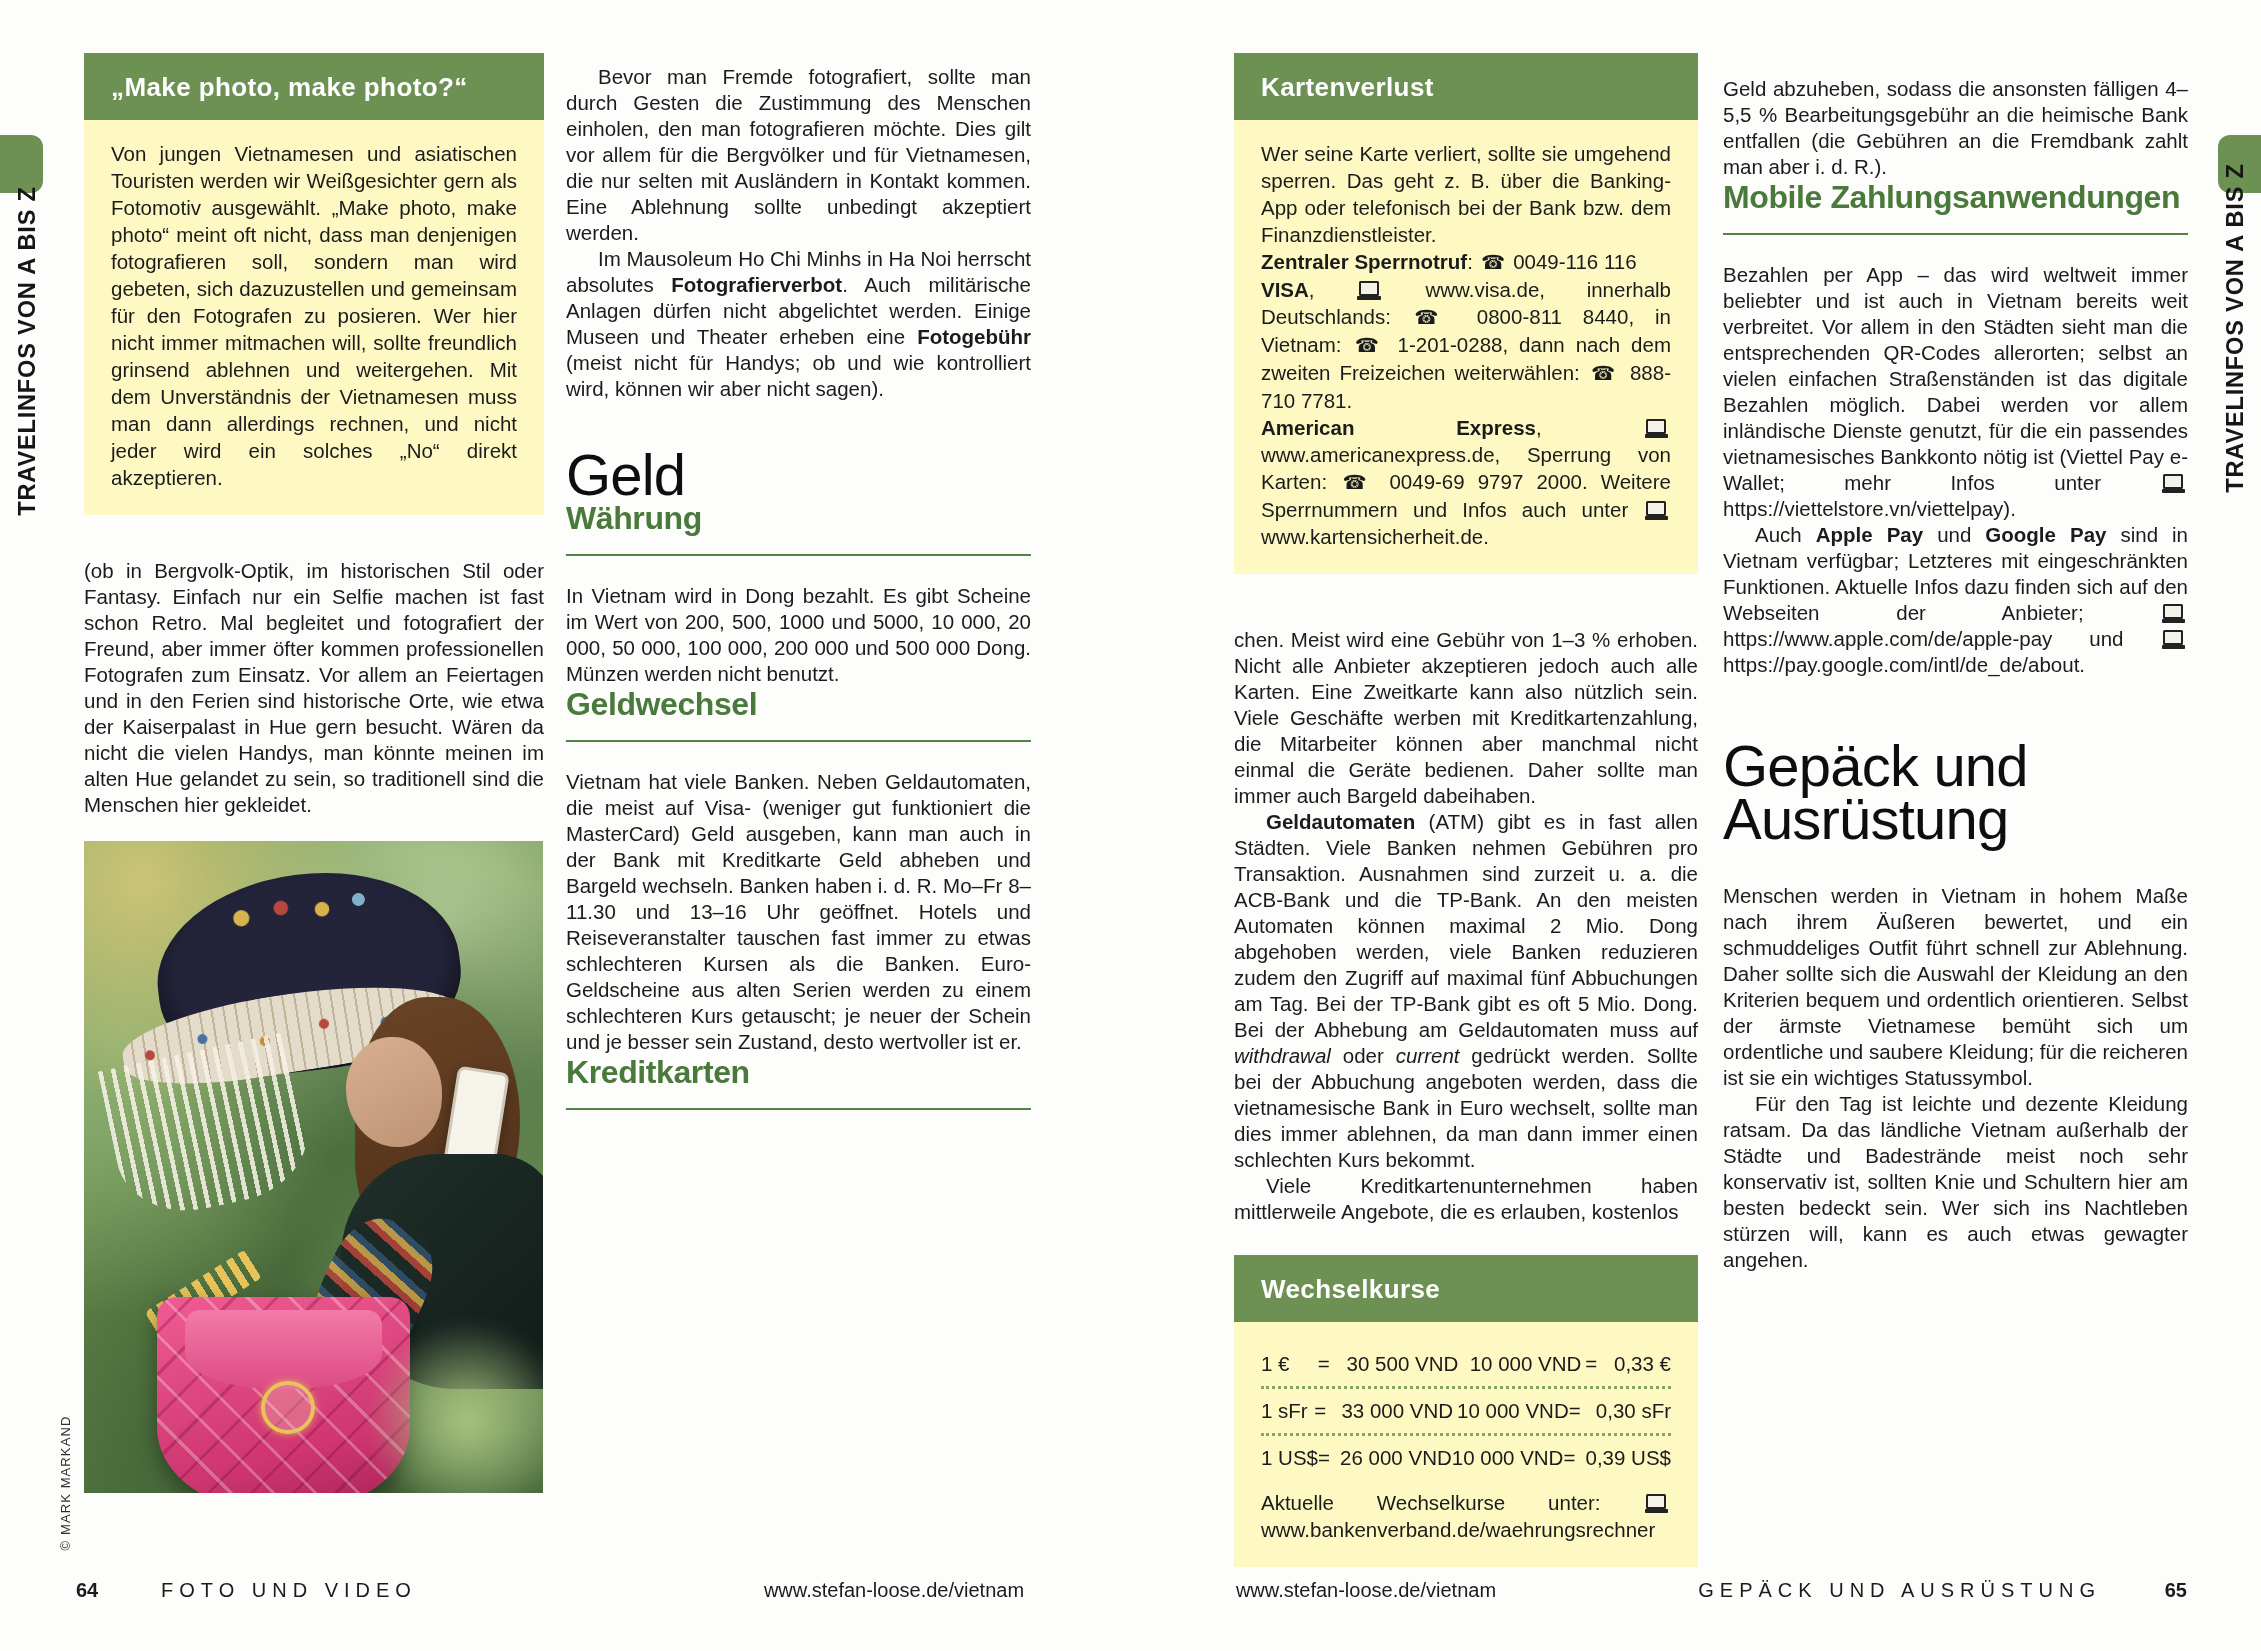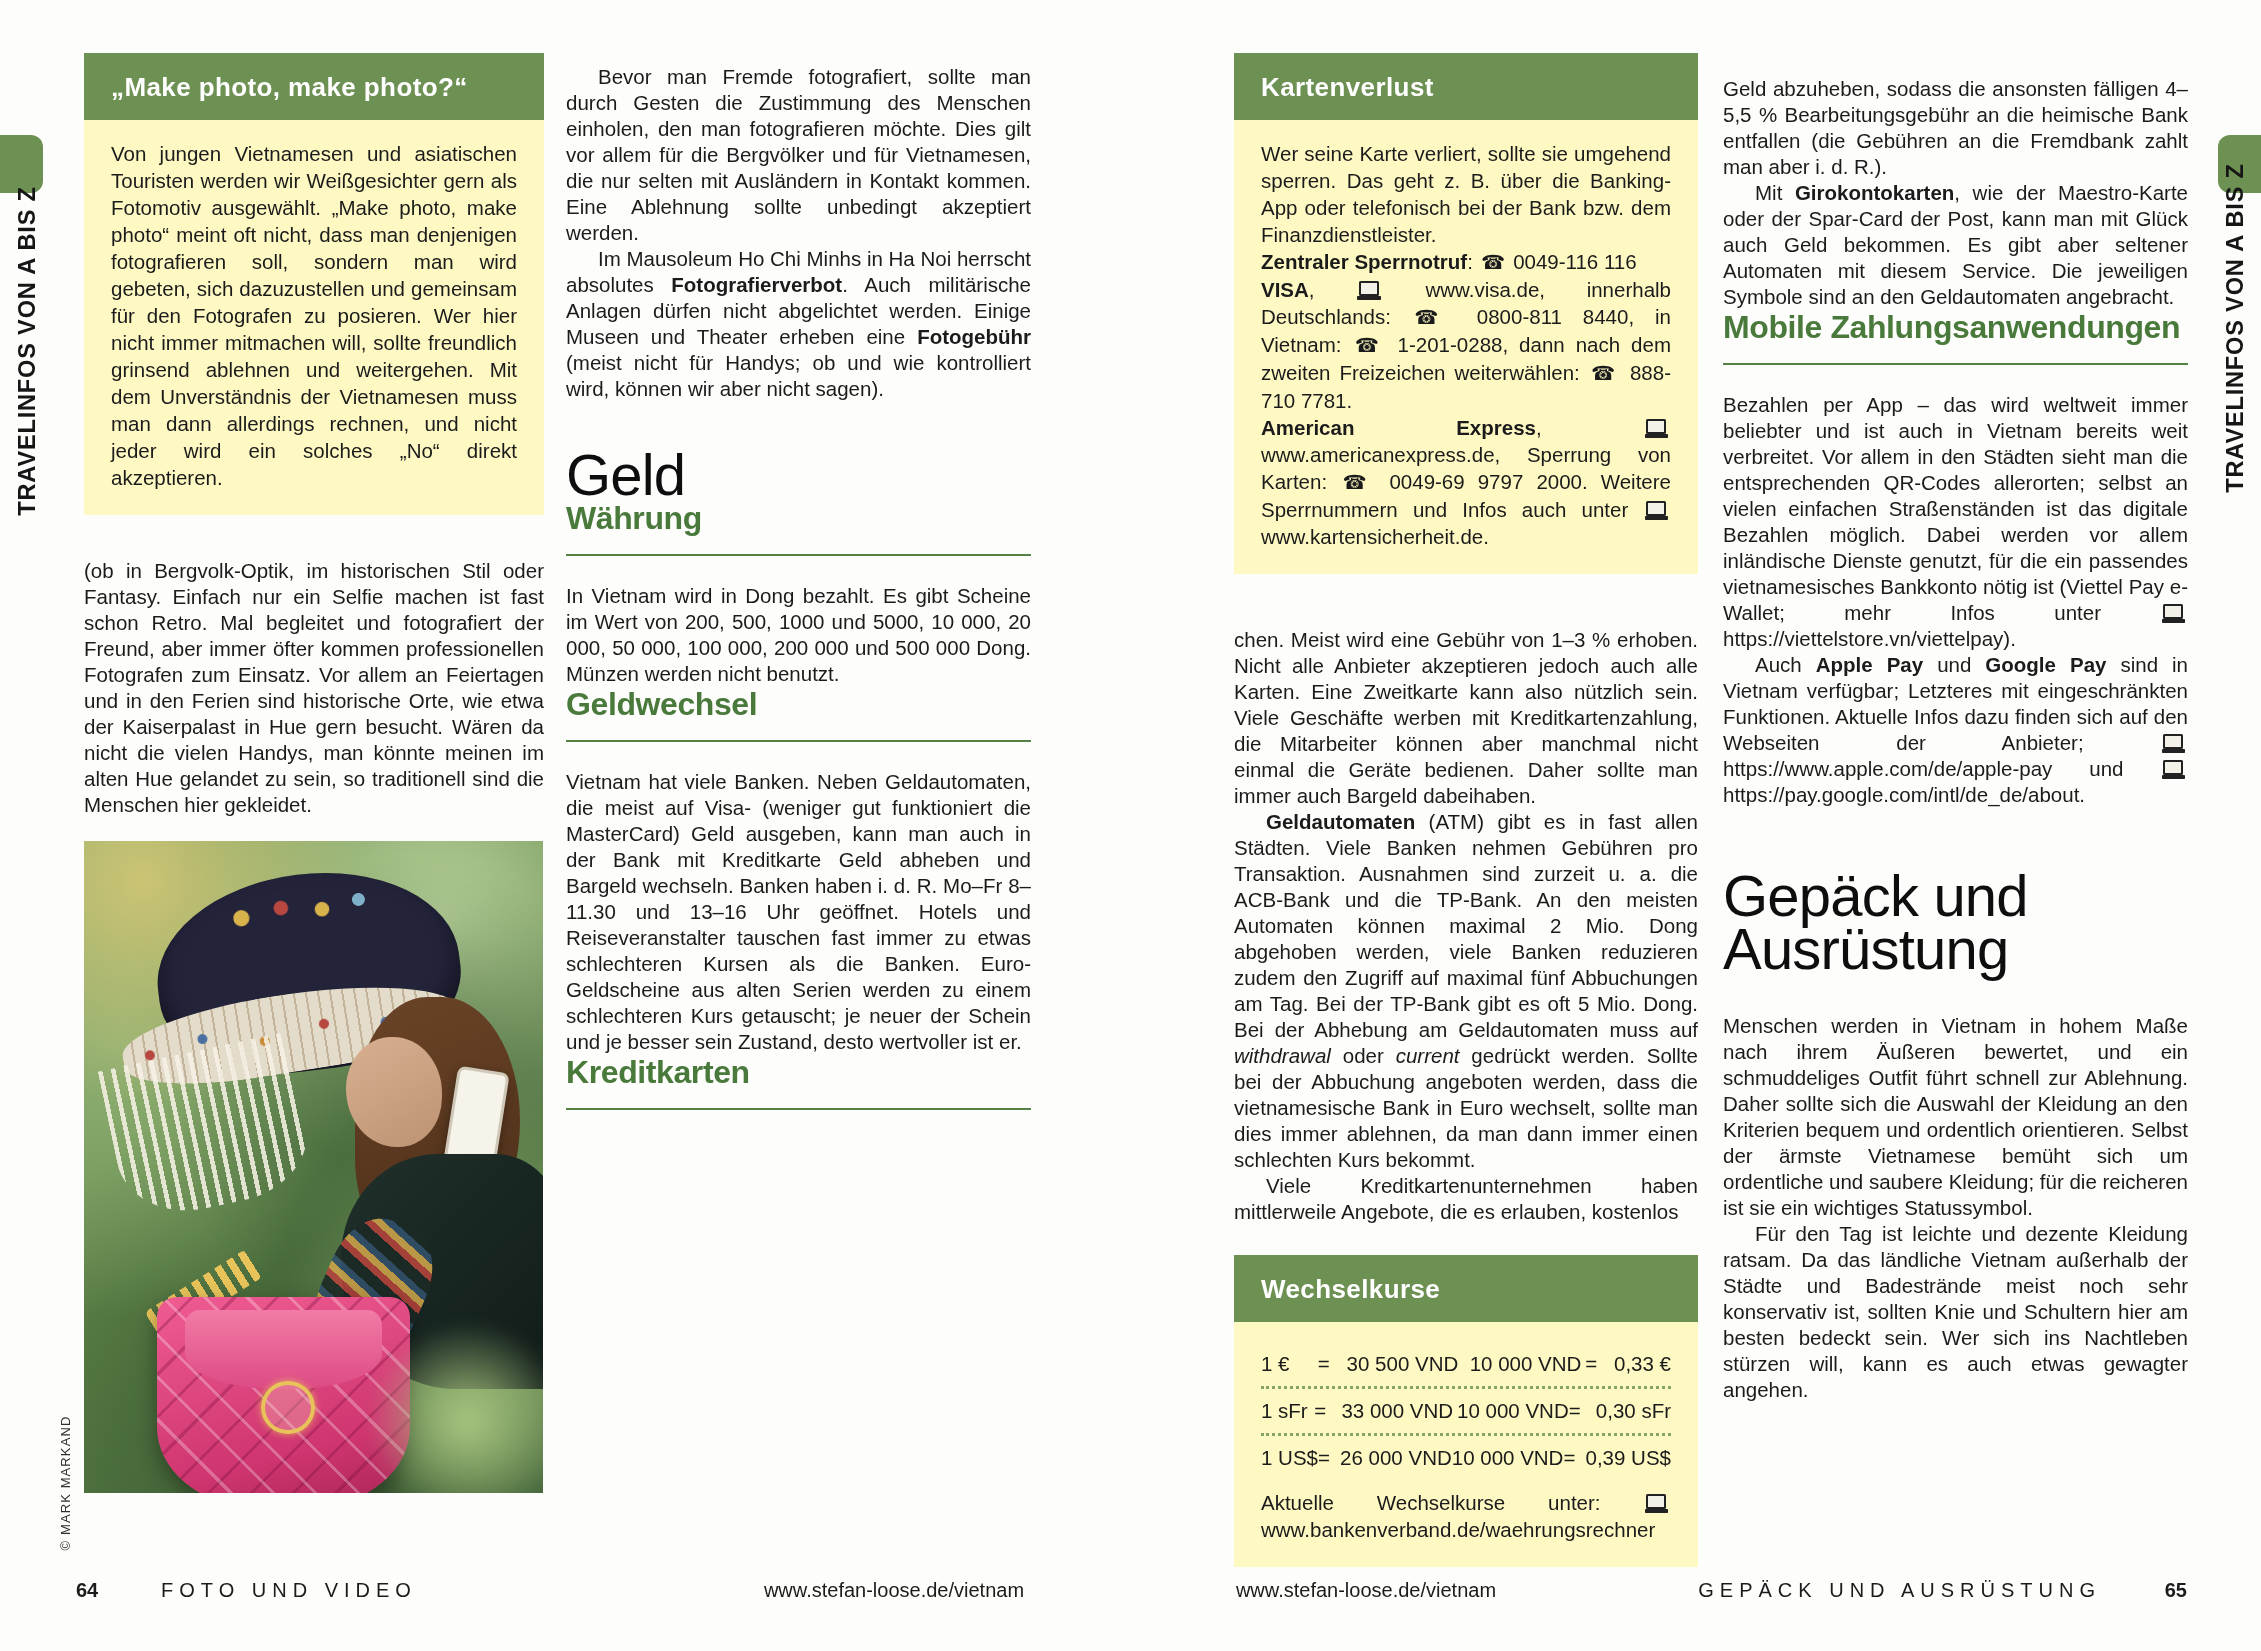--- a/index.html
+++ b/index.html
@@ -219,21 +219,20 @@
           <span class="fx-eq2">=</span>
           <span class="fx-res">0,39 US$</span>
         </div>
         <p class="mt12">Aktuelle Wechselkurse unter: <span class="ic-web"></span> www.bankenverband.de/waehrungsrechner</p>
       </div>
     </section>
   </div>
 
   <div class="col c4">
     <p>Geld abzuheben, sodass die ansonsten fälligen 4–5,5 % Bearbeitungsgebühr an die heimische Bank entfallen (die Gebühren an die Fremdbank zahlt man aber i. d. R.).</p>
-    <p class="indent">Mit <b>Girokontokarten</b>, wie der Maestro-Karte oder der Spar-Card der Post, kann man mit Glück auch Geld bekommen. Es gibt aber seltener Automaten mit diesem Service. Die jeweiligen Symbole sind an den Geldautomaten angebracht.</p>
     <h2 class="green mt56">Mobile Zahlungsanwendungen</h2>
     <p class="mt36">Bezahlen per App – das wird weltweit immer beliebter und ist auch in Vietnam bereits weit verbreitet. Vor allem in den Städten sieht man die entsprechenden QR-Codes allerorten; selbst an vielen einfachen Straßenständen ist das digitale Bezahlen möglich. Dabei werden vor allem inländische Dienste genutzt, für die ein passendes vietnamesisches Bankkonto nötig ist (Viettel Pay e-Wallet; mehr Infos unter <span class="ic-web"></span> https://viettelstore.vn/viettelpay).</p>
     <p class="indent">Auch <b>Apple Pay</b> und <b>Google Pay</b> sind in Vietnam verfügbar; Letzteres mit eingeschränkten Funktionen. Aktuelle Infos dazu finden sich auf den Webseiten der Anbieter; <span class="ic-web"></span> https://www.apple.com/de/apple-pay und <span class="ic-web"></span> https://pay.google.com/intl/de_de/about.</p>
     <h1 class="mt80">Gepäck und Ausrüstung</h1>
     <p class="mt50">Menschen werden in Vietnam in hohem Maße nach ihrem Äußeren bewertet, und ein schmuddeliges Outfit führt schnell zur Ablehnung. Daher sollte sich die Auswahl der Kleidung an den Kriterien bequem und ordentlich orientieren. Selbst der ärmste Vietnamese bemüht sich um ordentliche und saubere Kleidung; für die reicheren ist sie ein wichtiges Statussymbol.</p>
     <p class="indent">Für den Tag ist leichte und dezente Kleidung ratsam. Da das ländliche Vietnam außerhalb der Städte und Badestrände meist noch sehr konservativ ist, sollten Knie und Schultern hier am besten bedeckt sein. Wer sich ins Nachtleben stürzen will, kann es auch etwas gewagter angehen.</p>
   </div>
 
   <div class="footer">
     <span class="f-64 f-pnum">64</span>

